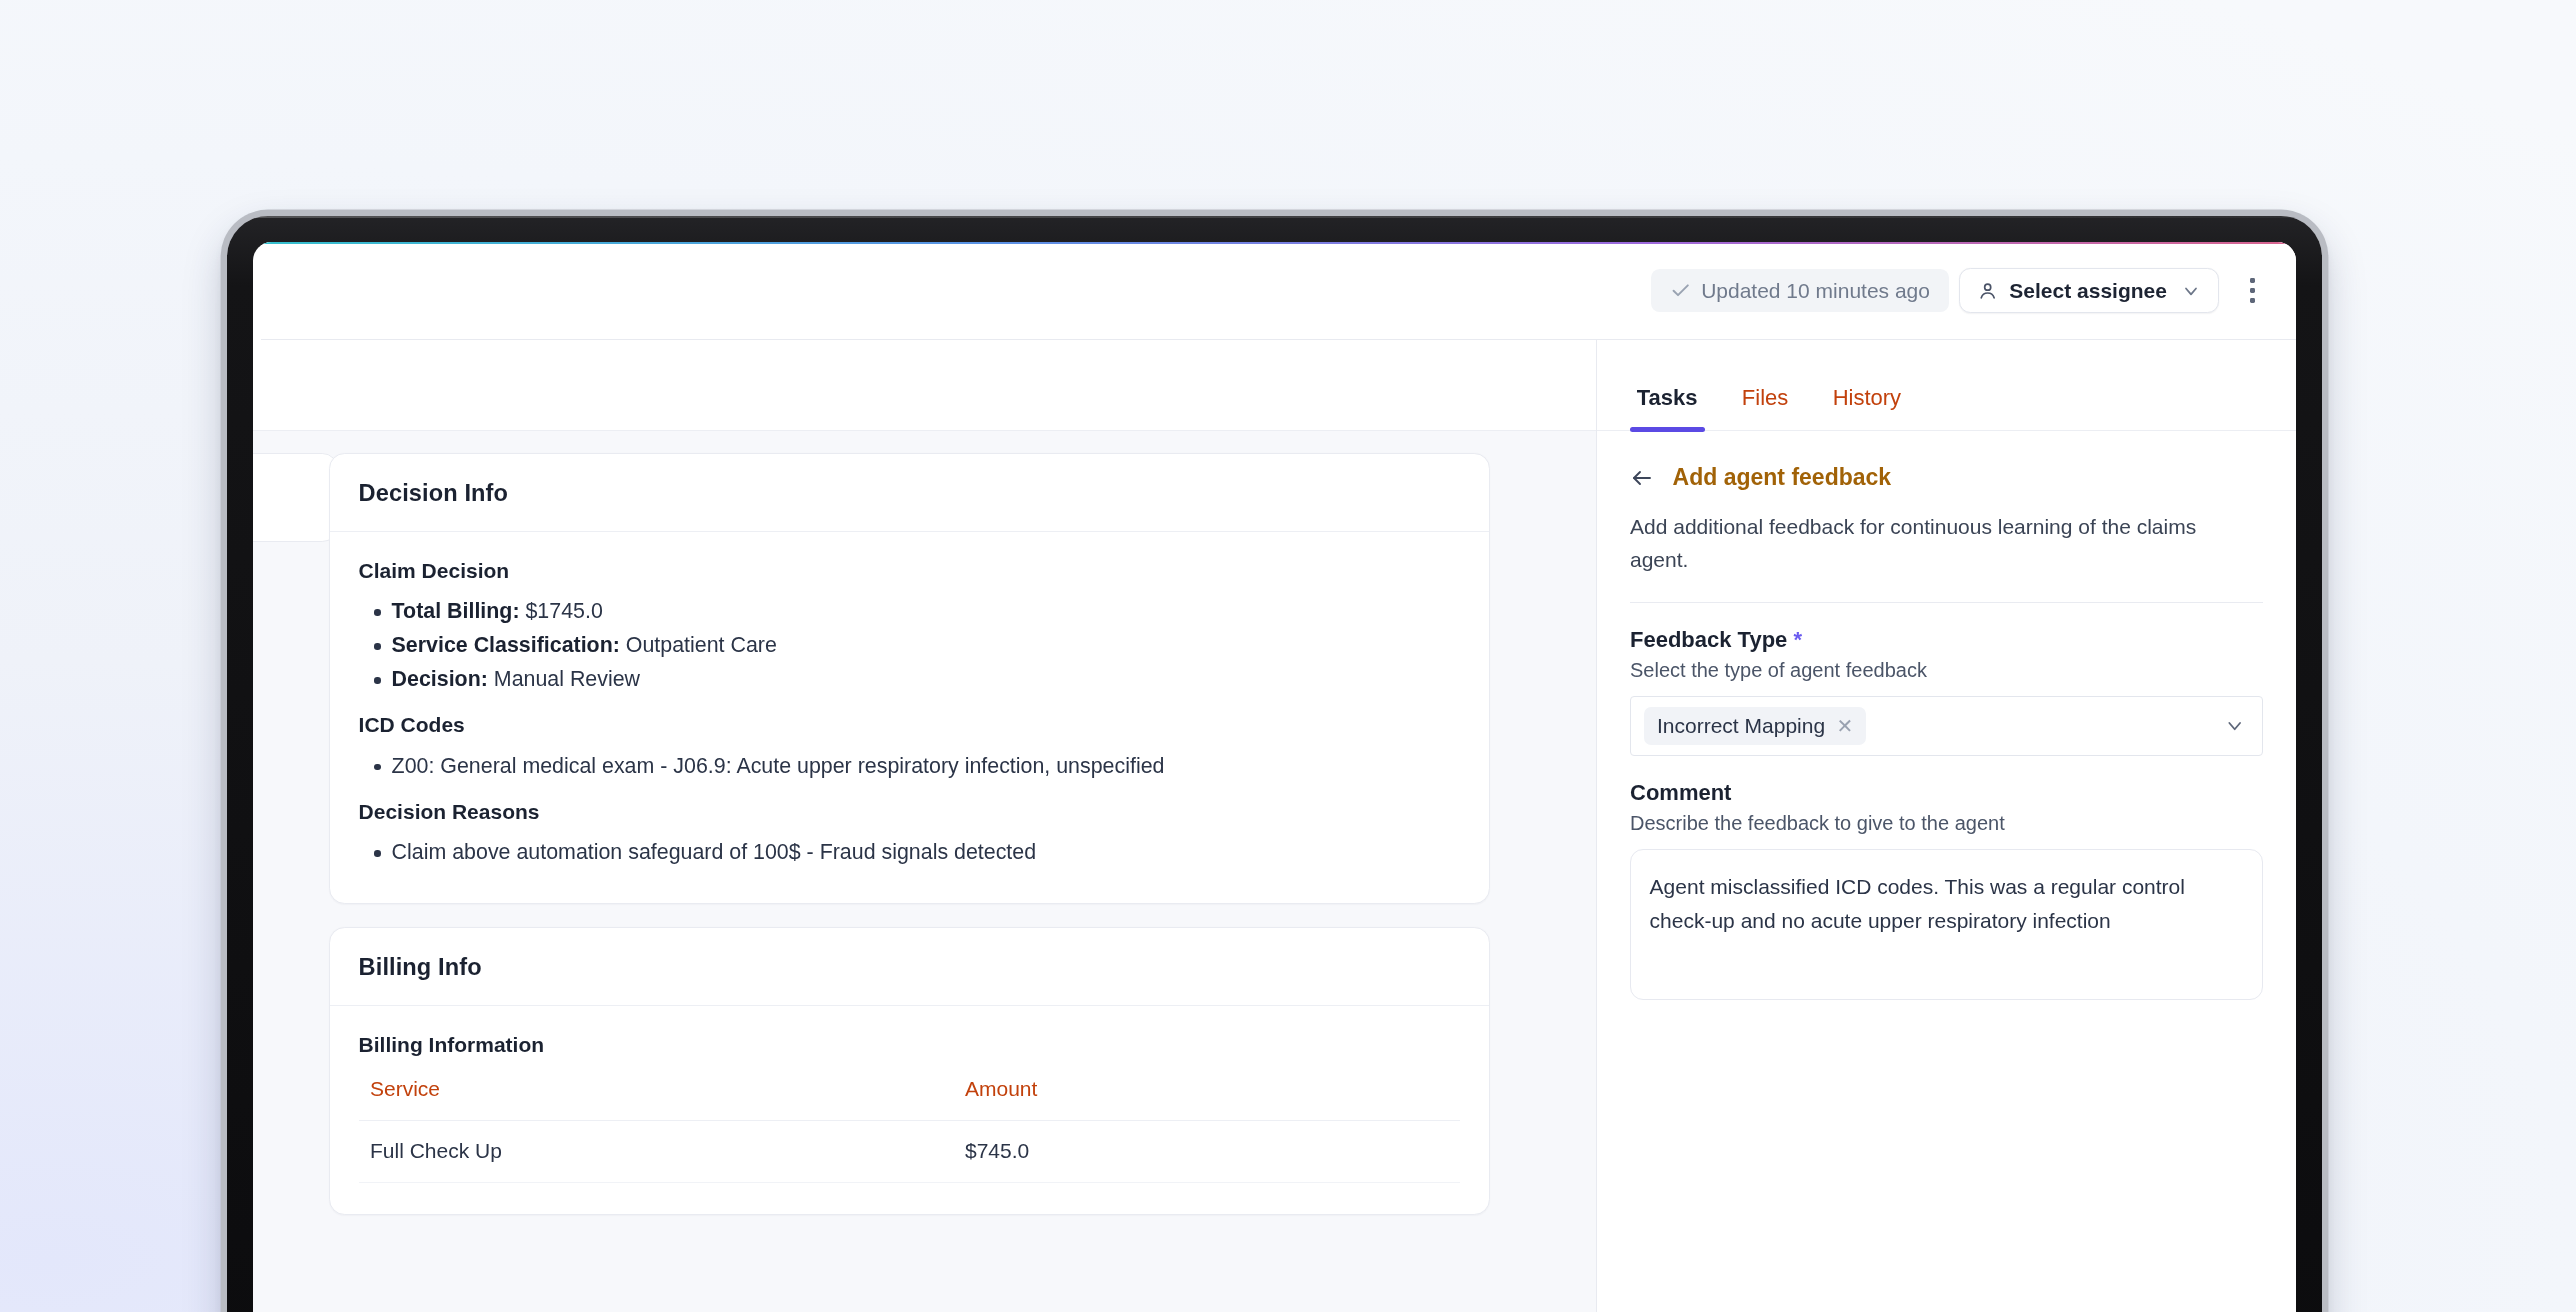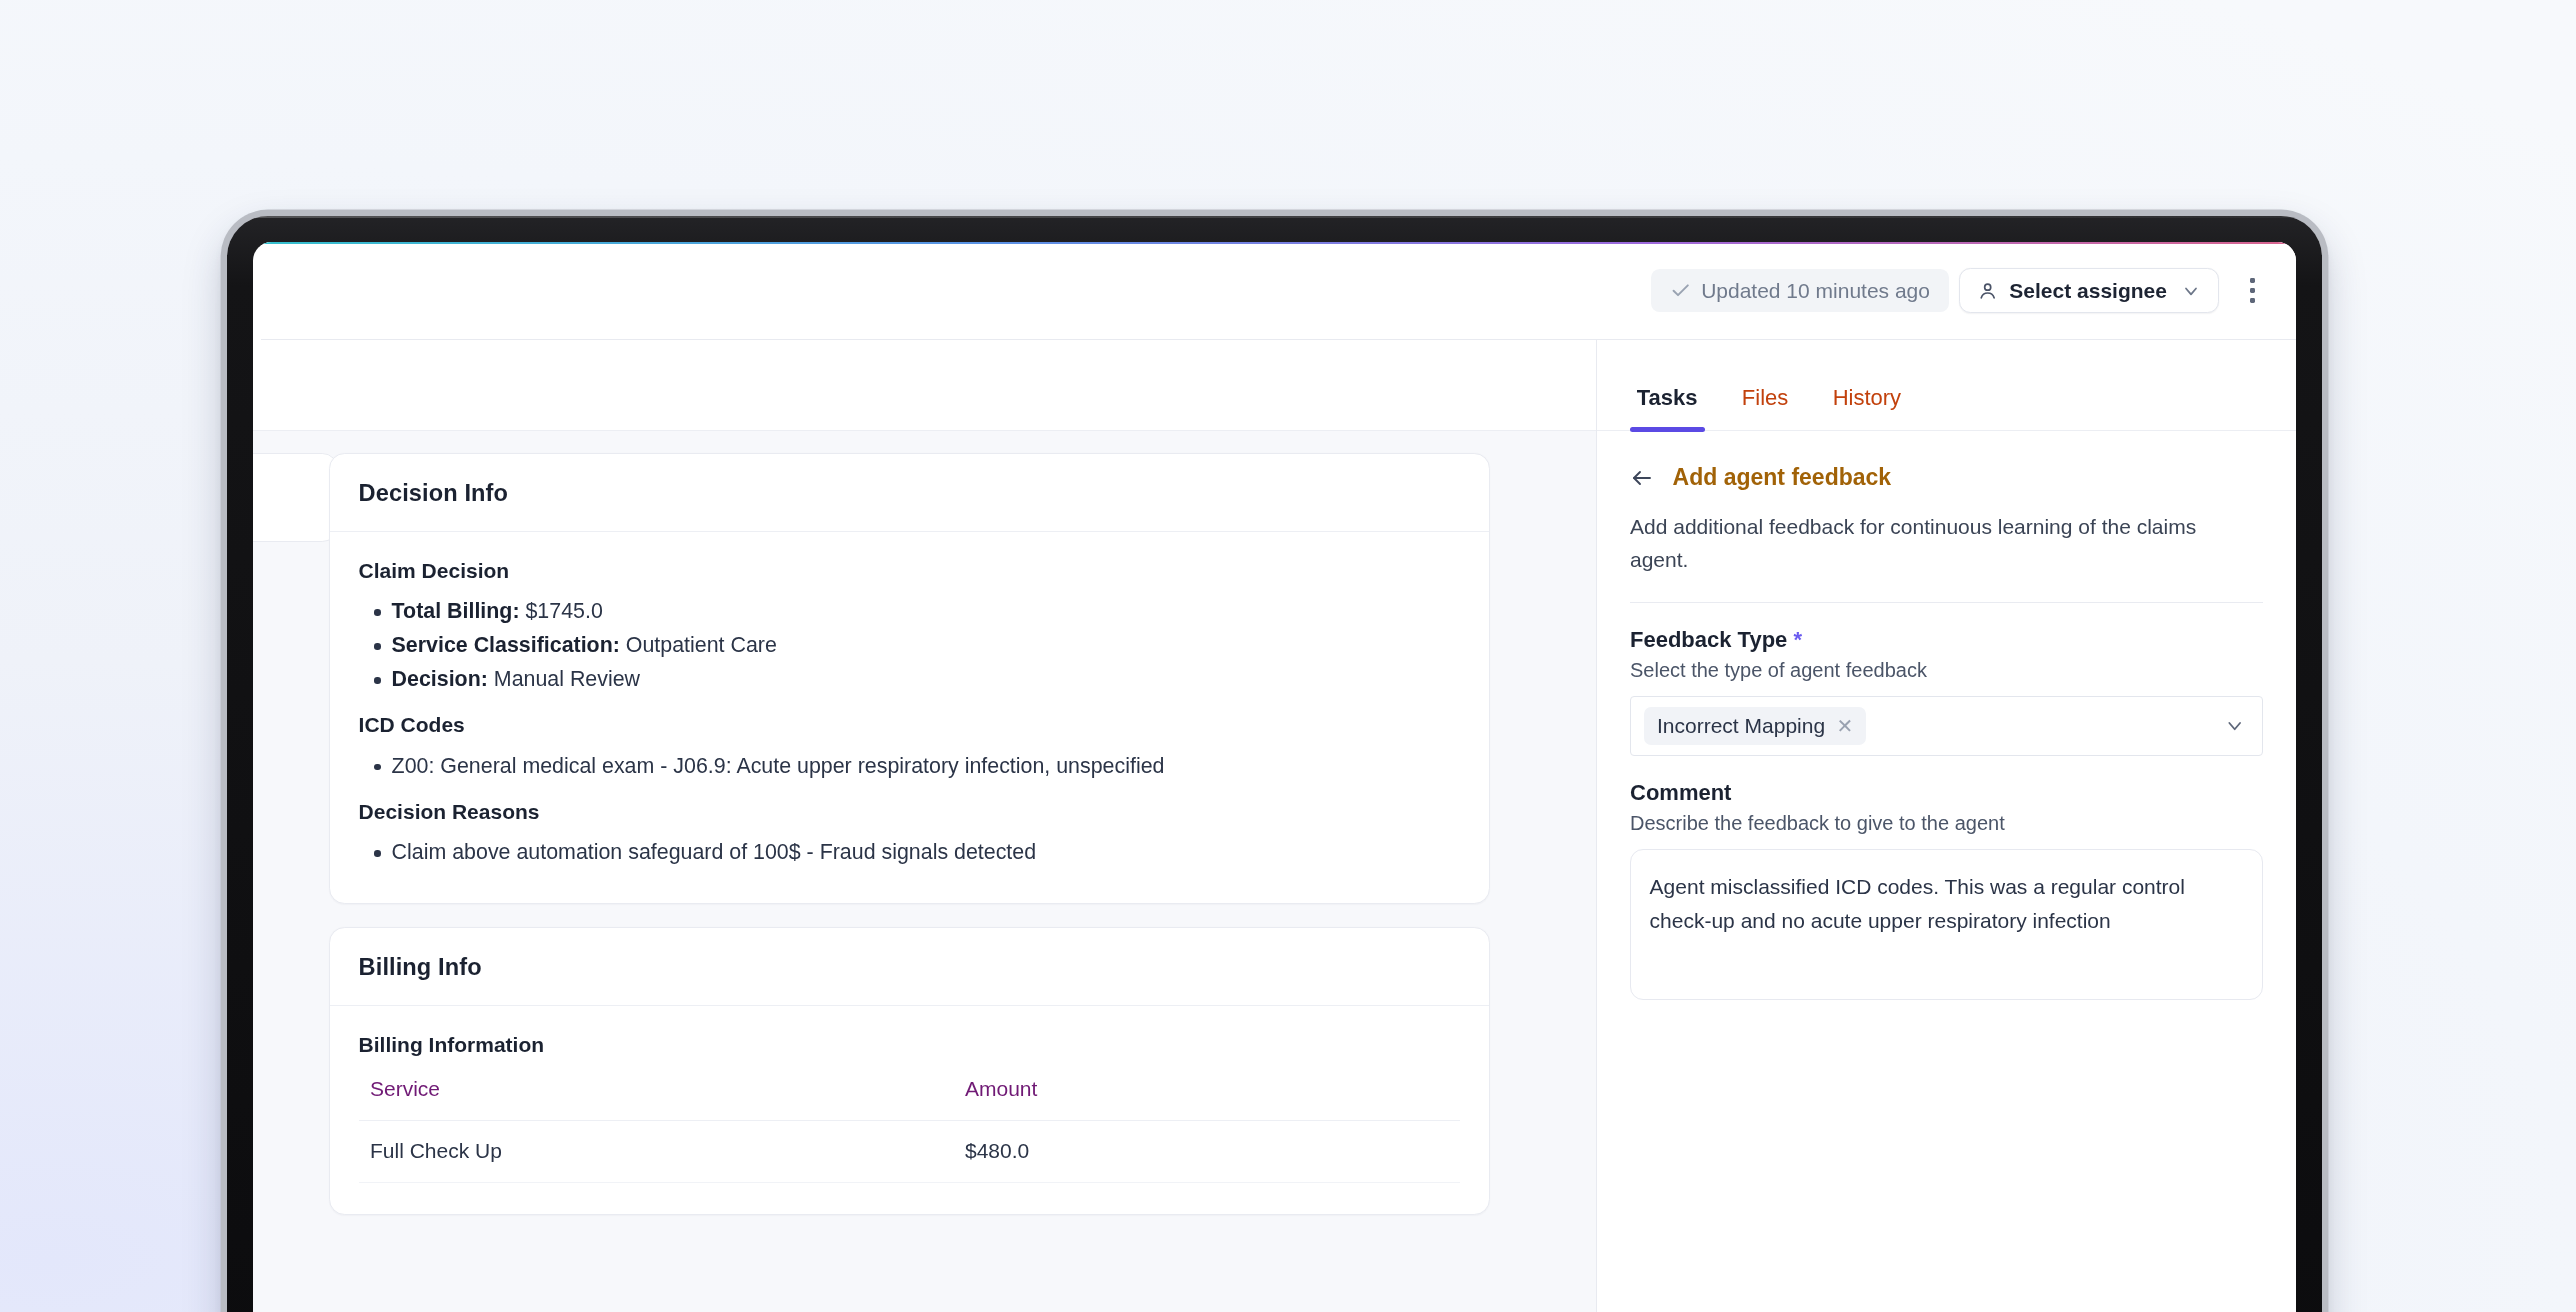--- a/index.html
+++ b/index.html
@@ -200,21 +200,21 @@
     background: #2b3447;
   }
   ul.bullets li b { font-weight: bold; color: #1b2231; }
 
   
   .bill-table { width: 100%; border-collapse: collapse; margin-top: 15.7px; }
   .bill-table th {
     text-align: left;
     font-size: 21px;
     font-weight: normal;
-    color: #701a75;
+    color: #c2410c;
     padding: 4.3px 11.4px 18.6px 11.4px;
     border-bottom: 1.4px solid #edeff4;
   }
   .bill-table td {
     font-size: 21px;
     color: #2b3447;
     padding: 18.6px 11.4px;
     border-bottom: 1.4px solid #f1f3f7;
   }
   .bill-table th.col-amount, .bill-table td.col-amount { width: 46%; }
@@ -429,21 +429,21 @@
               <table class="bill-table">
                 <thead>
                   <tr>
                     <th>Service</th>
                     <th class="col-amount">Amount</th>
                   </tr>
                 </thead>
                 <tbody>
                   <tr>
                     <td>Full Check Up</td>
-                    <td class="col-amount">$480.0</td>
+                    <td class="col-amount">$745.0</td>
                   </tr>
                 </tbody>
               </table>
             </div>
           </div>
 
         </div>
       </div>
 
       <div id="right">

